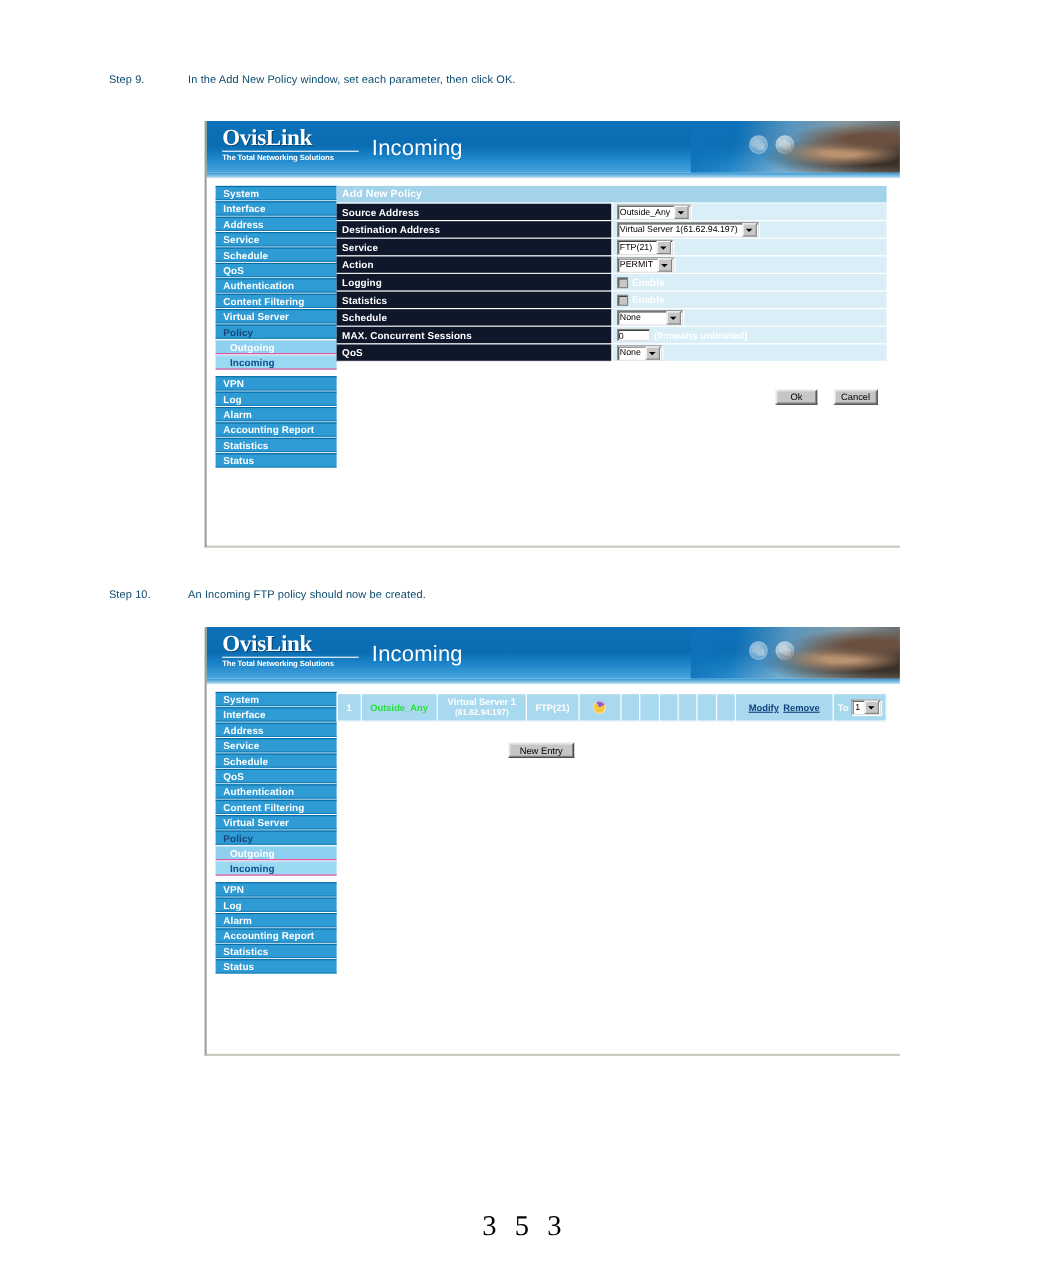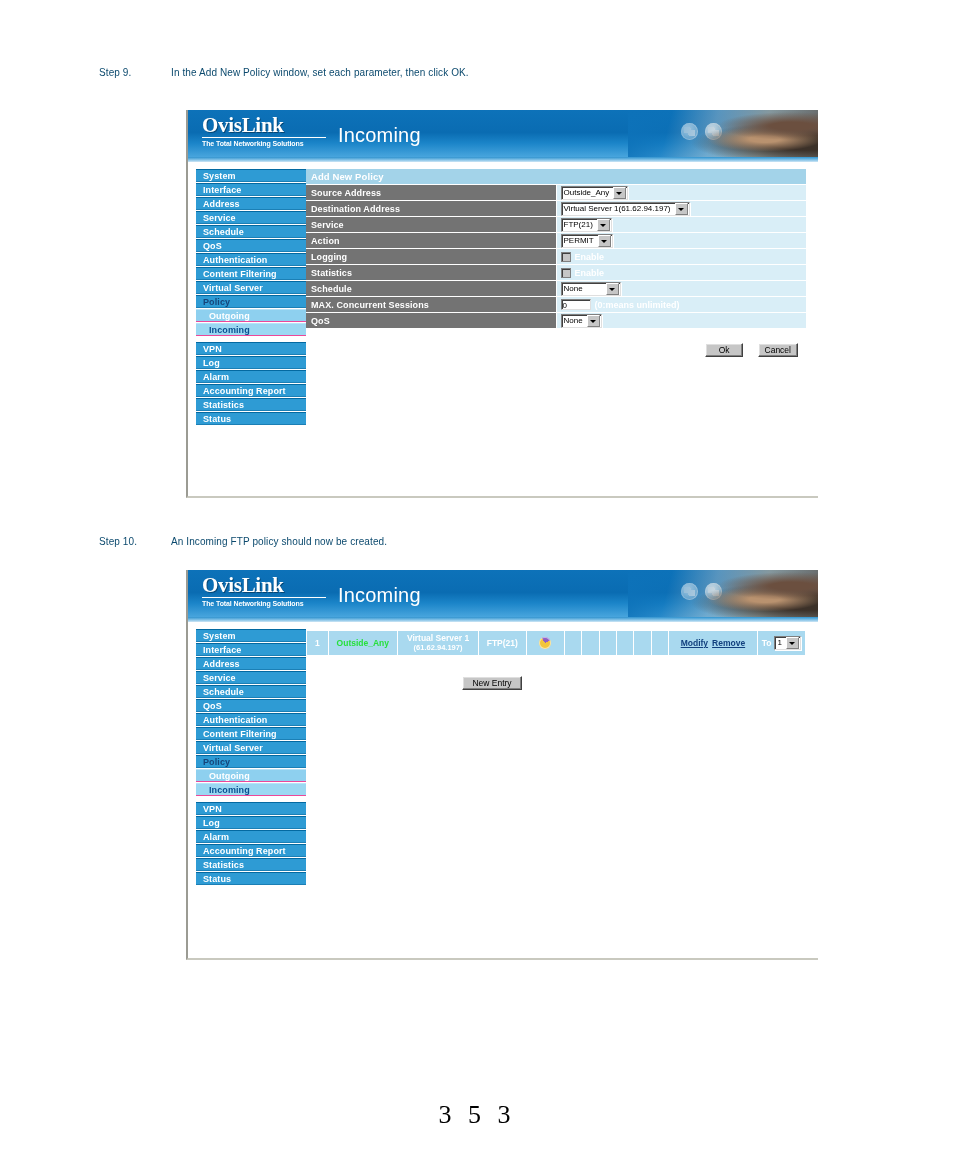--- a/index.html
+++ b/index.html
@@ -186,21 +186,21 @@
     background: #a3d3e9;
     color: #ffffff;
     font-weight: bold;
     font-size: 9.5px;
     padding-left: 5px;
     border-bottom: 1px solid #ffffff;
     letter-spacing: 0.1px;
   }
   td.f-label {
     width: 222px;
-    background: #737373;
+    background: #0f172a;
     color: #ffffff;
     font-weight: bold;
     padding-left: 5px;
     border-bottom: 1px solid #ffffff;
     border-right: 1px solid #ffffff;
     letter-spacing: 0.1px;
   }
   td.f-value {
     background: #d9eef7;
     padding-left: 4px;
@@ -297,21 +297,21 @@
     border: 1px solid #ffffff;
     border-right-color: #404040;
     border-bottom-color: #404040;
     box-shadow: inset -1px -1px 0 #808080, inset 1px 1px 0 #dfdfdf;
     font-size: 8.5px;
     color: #000000;
     padding: 0 6px;
     box-sizing: border-box;
   }
   .form-buttons {
-    margin-top: 10px;
+    margin-top: 22px;
     text-align: right;
     padding-right: 8px;
   }
   .form-buttons .w-button { margin-left: 10px; }
 
   
   .list-table {
     border-collapse: collapse;
     font-size: 9px;
     margin-top: 1px;

